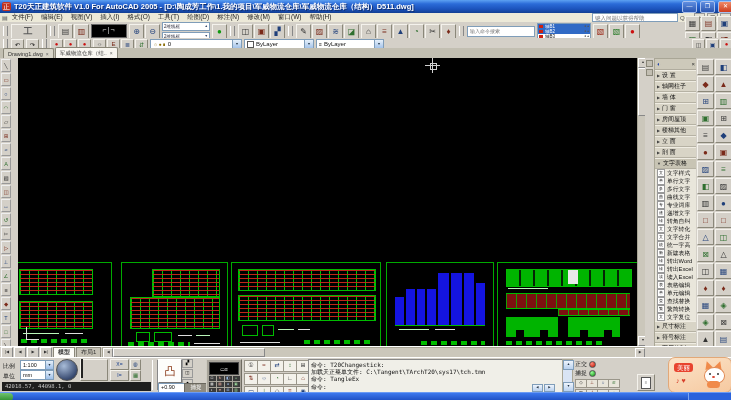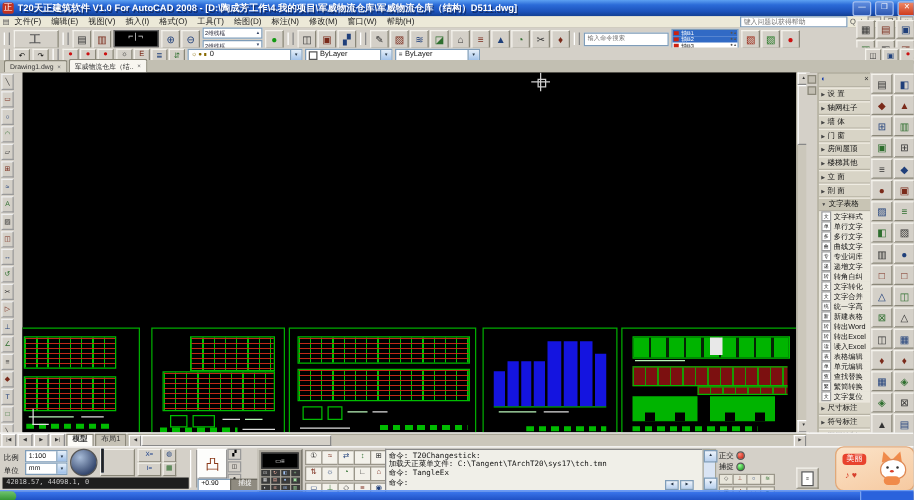--- a/index.html
+++ b/index.html
@@ -183,21 +183,21 @@
   .start{position:absolute;left:0;top:0;width:13px;height:8px;background:linear-gradient(180deg,#6fc46f,#2e8f2e);border-radius:0 4px 4px 0}
   .tray{position:absolute;right:0;top:0;width:42px;height:8px;background:#2a62dc;border-left:1px solid #7aa4f2}
 </style>
 </head>
 <body>
 
 <div id="app">
 
   <div class="abs titlebar">
     <span class="app-ico">正</span>
-    <span class="title-text">T20天正建筑软件 V1.0 For AutoCAD 2008 - [D:\陶成芳工作\4.我的项目\军威物流仓库\军威物流仓库（结构）D511.dwg]</span>
+    <span class="title-text">T20天正建筑软件 V1.0 For AutoCAD 2005 - [D:\陶成芳工作\1.我的项目\军威物流仓库\军威物流仓库（结构）D511.dwg]</span>
     <span class="winbtn">—</span>
     <span class="winbtn">❐</span>
     <span class="winbtn close">✕</span>
   </div>
 
   <div class="abs menubar">
     <span class="mini-ico">▤</span>
     <span id="menus" style="display:flex">
         <span class="menu-item">文件(F)</span>
         <span class="menu-item">编辑(E)</span>

